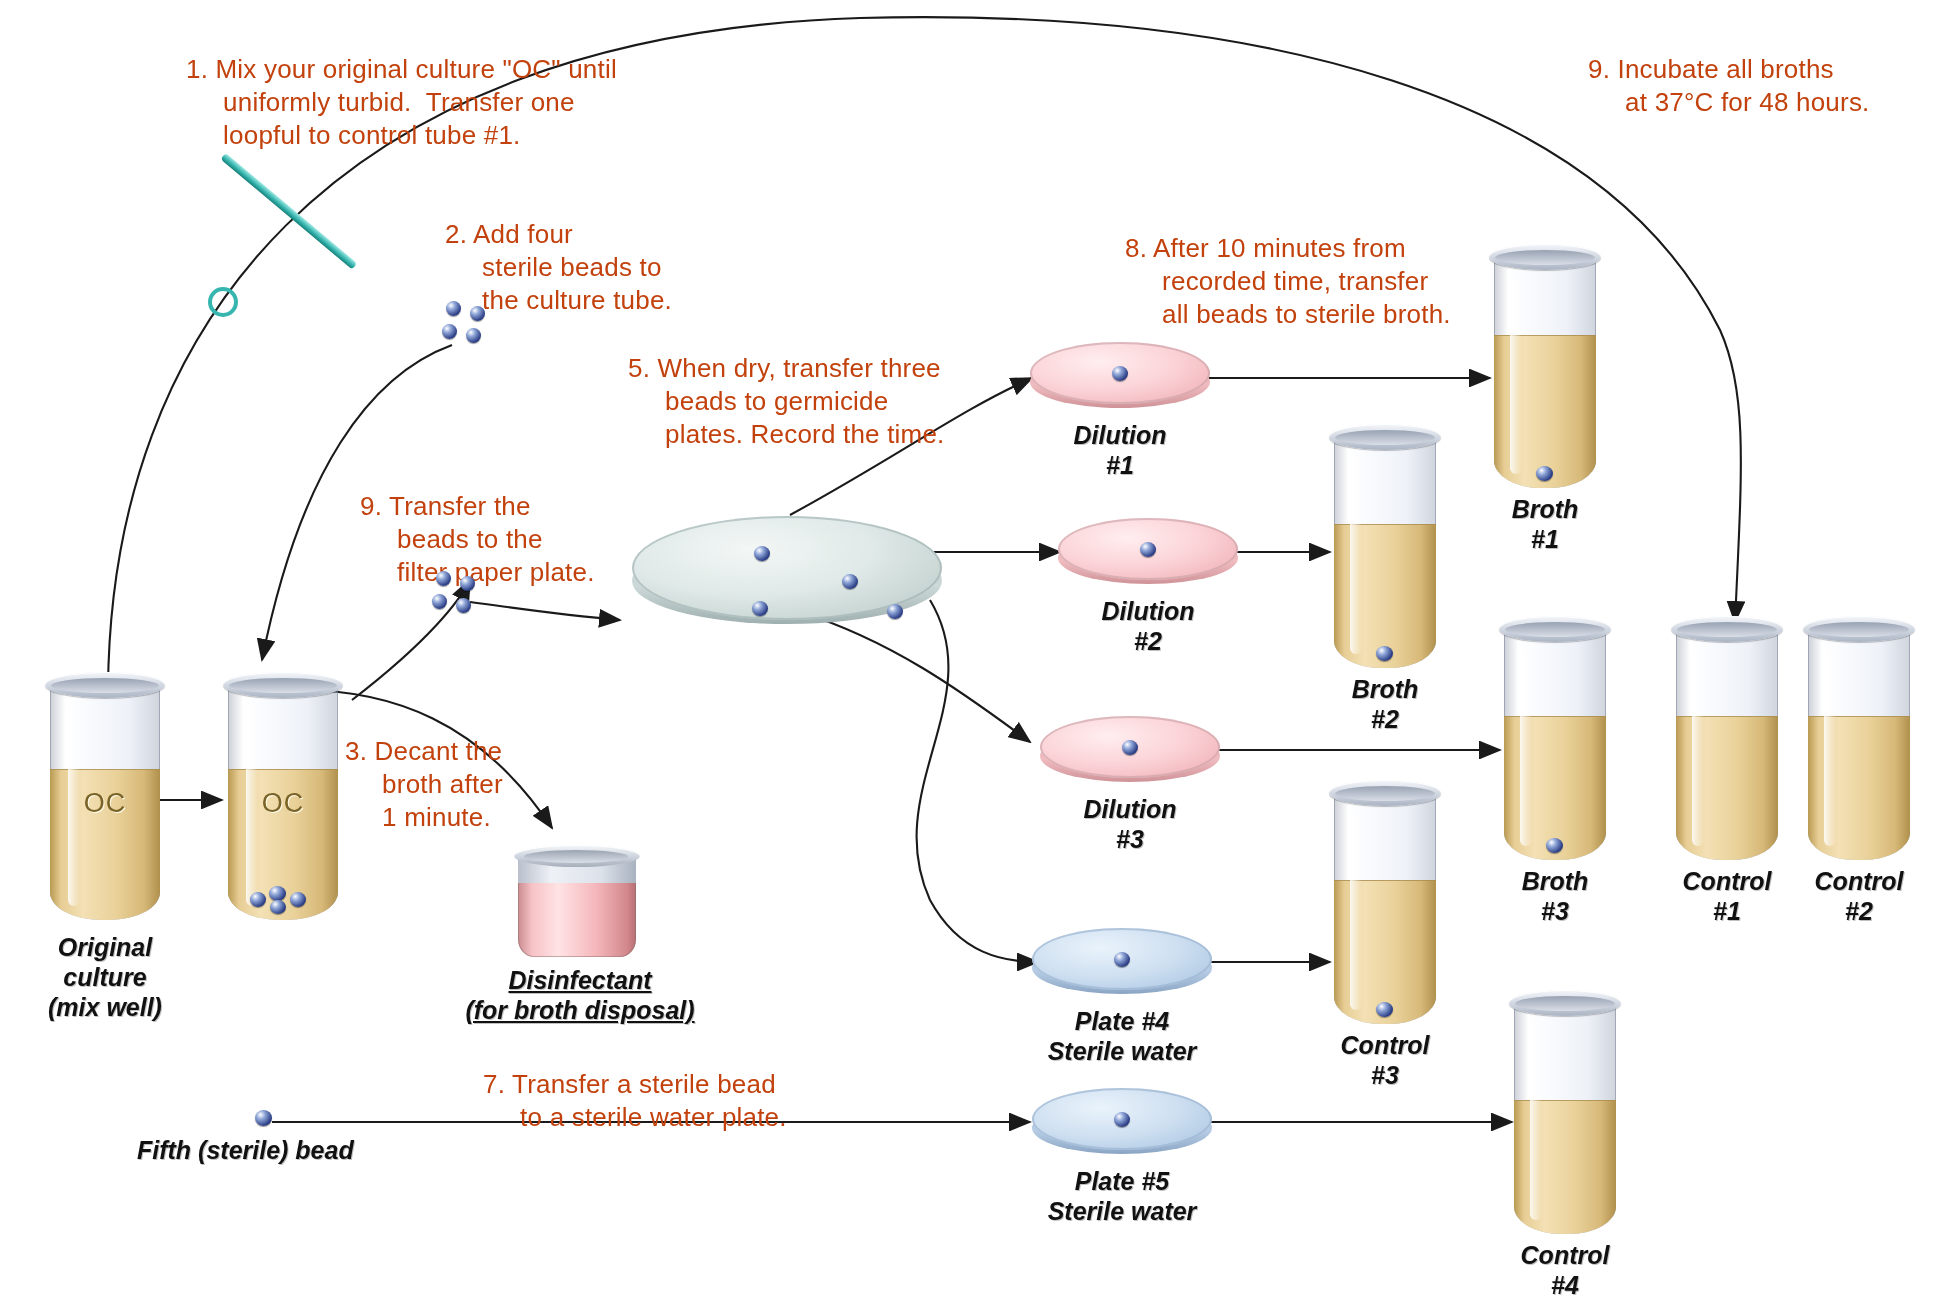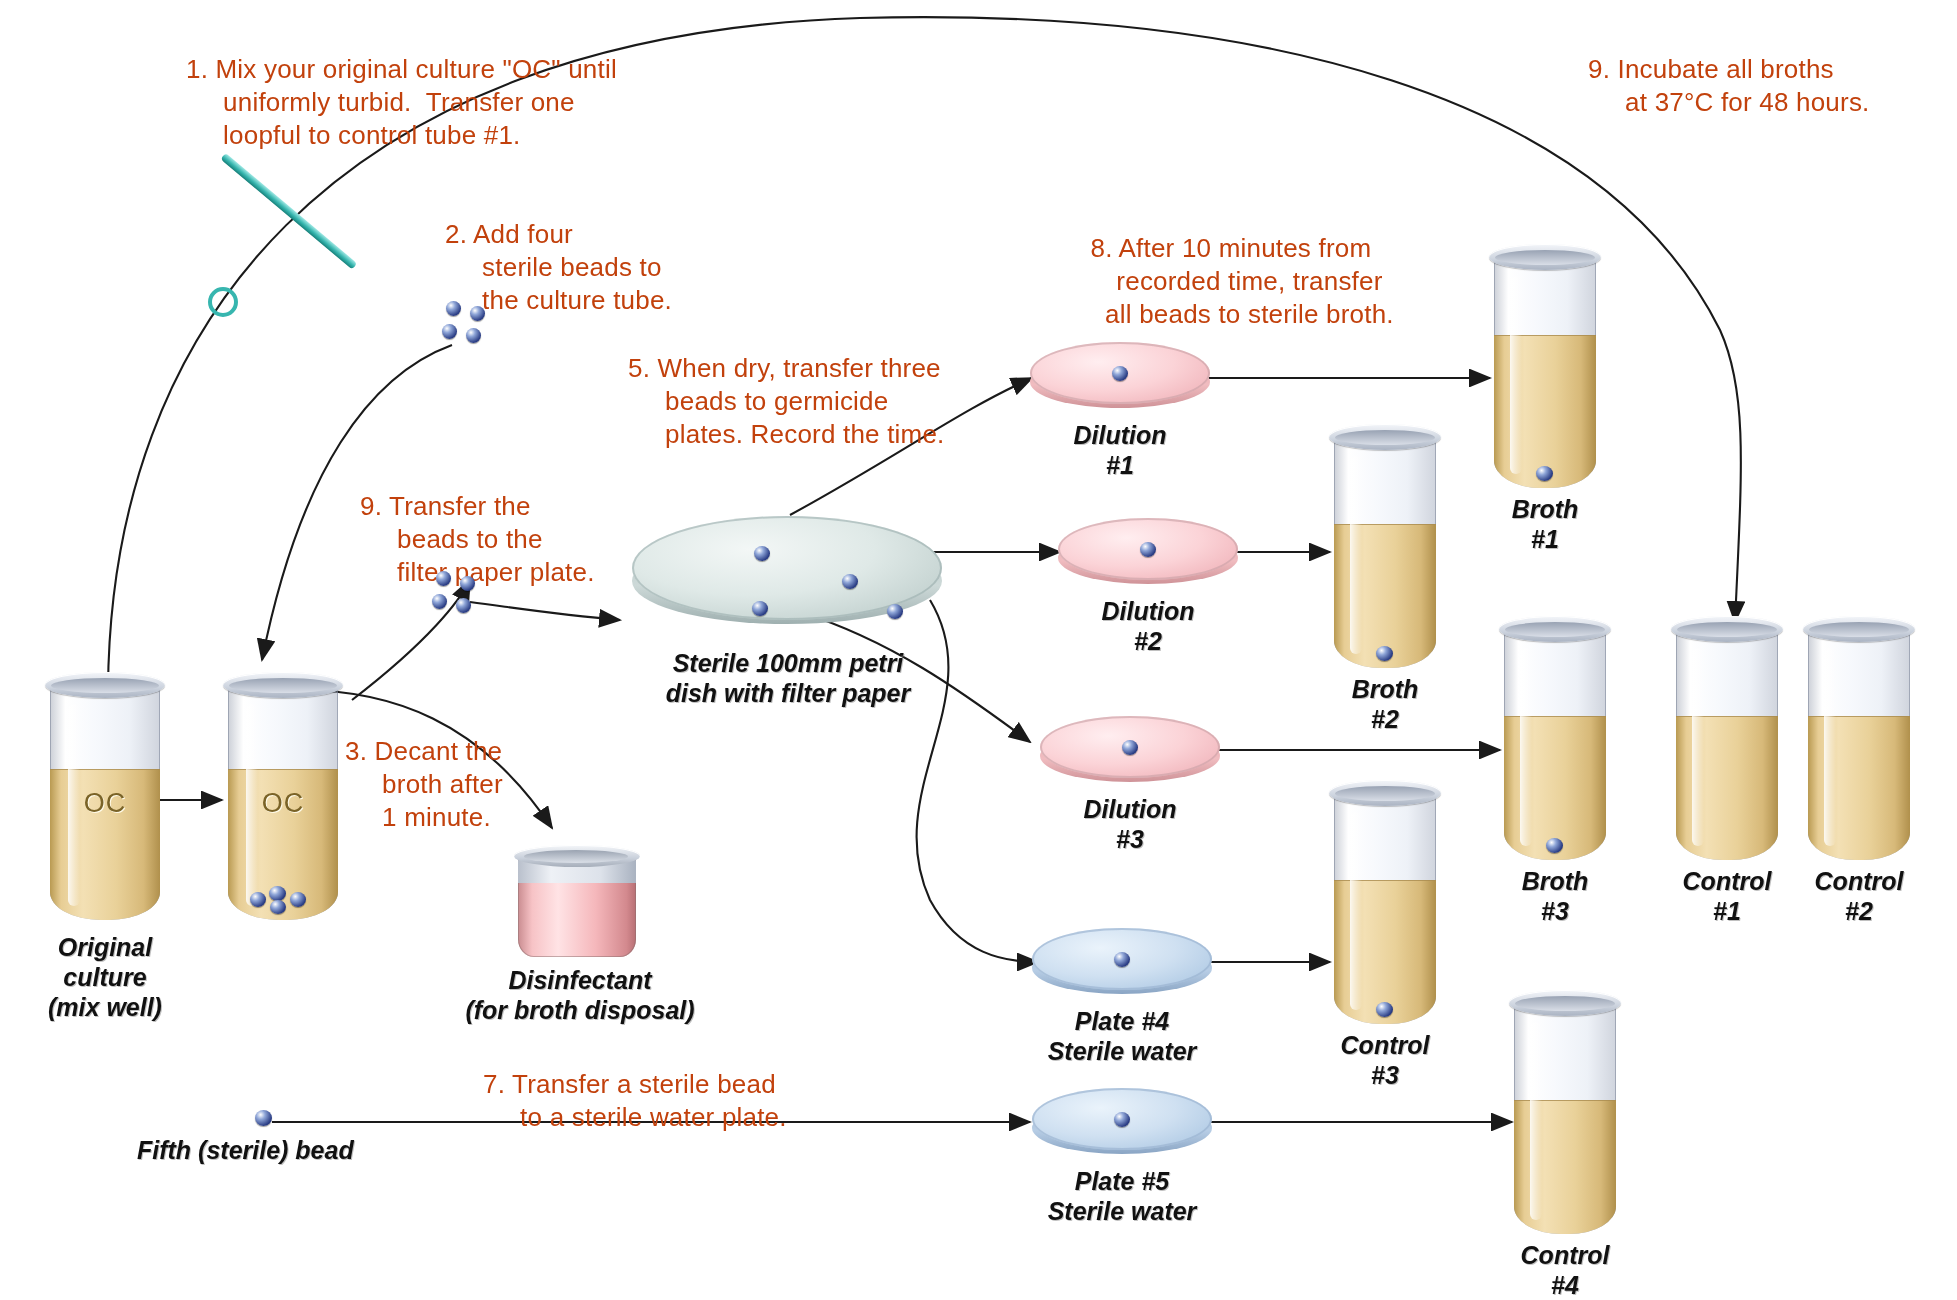--- a/index.html
+++ b/index.html
@@ -165,21 +165,21 @@
      filter paper plate.</div>
 
   <div class="step" style="left:628px;top:352px;">5. When dry, transfer three
      beads to germicide
      plates. Record the time.</div>
 
 
   <div class="step" style="left:483px;top:1068px;">7. Transfer a sterile bead
      to a sterile water plate.</div>
 
-  <div class="step" style="left:1068px;top:232px;text-align:center;">8. After 10 minutes from
+  <div class="step" style="left:1125px;top:232px;">8. After 10 minutes from
      recorded time, transfer
      all beads to sterile broth.</div>
 
   <div class="step" style="left:1588px;top:53px;">9. Incubate all broths
      at 37°C for 48 hours.</div>
 
   <div style="position:absolute;left:205px;top:150px;width:180px;height:160px;">
     <div class="loopline" style="left:18px;top:2px;width:172px;height:8px;border-radius:5px;
                 background:linear-gradient(to bottom,#9fe8e4,#36b5ae 55%,#17807a);
                 transform:rotate(40deg);transform-origin:left center;"></div>
@@ -235,36 +235,34 @@
                 box-shadow:inset 0 0 0 1px rgba(140,110,110,.5);overflow:hidden;">
       <div style="position:absolute;left:0;right:0;top:0;height:28px;
                   background:linear-gradient(to right,#b9c0cc,#eef1f6 28%,#dde2ea 70%,#a9b2c0);"></div>
     </div>
     <div style="position:absolute;left:-4px;top:0;width:126px;height:22px;border-radius:50%;
                 background:linear-gradient(to bottom,#f5f7fa,#c9d0db 60%,#a6aeba);
                 box-shadow:inset 0 1px 0 #fff;"></div>
     <div style="position:absolute;left:6px;top:5px;width:104px;height:13px;border-radius:50%;
                 background:linear-gradient(to bottom,#9aa3b1,#dbe0e8);"></div>
   </div>
-  <div class="label" style="left:440px;top:965px;width:280px;">Disinfectant
+  <div class="label" style="left:440px;top:965px;width:280px;text-decoration:underline;">Disinfectant
 (for broth disposal)</div>
 
   <div class="dish" style="left:632px;top:516px;width:310px;height:122px;">
     <div style="position:absolute;left:0;top:22px;width:310px;height:86px;border-radius:50%;
                 background:linear-gradient(to bottom,#b9c8c8,#cdd9d8 55%,#9fb0b0);"></div>
     <div class="base" style="top:0;height:104px;
                 background:radial-gradient(ellipse at 38% 32%, #f3f7f6 0%, #dfe9e7 46%, #c6d4d2 78%, #aebdbb 100%);
                 box-shadow:inset 0 0 0 2px rgba(150,170,170,.55);"></div>
     <div class="bead" style="left:122px;top:30px;width:16px;height:15px;"></div>
     <div class="bead" style="left:210px;top:58px;width:16px;height:15px;"></div>
     <div class="bead" style="left:120px;top:85px;width:16px;height:15px;"></div>
     <div class="bead" style="left:255px;top:88px;width:16px;height:15px;"></div>
   </div>
-  <div class="label" style="left:638px;top:648px;width:300px;">Sterile 100mm petri
-dish with filter paper</div>
 
   <div class="dish" style="left:1030px;top:342px;width:180px;height:72px;">
     <div style="position:absolute;left:0;top:14px;width:180px;height:52px;border-radius:50%;
                 background:linear-gradient(to bottom,#e4a8ac,#f0bcc0 55%,#cf9398);"></div>
     <div class="base" style="top:0;height:62px;
                 background:radial-gradient(ellipse at 38% 32%, #ffeef0 0%, #fbd3d7 48%, #f2b9bf 80%, #ddA0a6 100%);
                 box-shadow:inset 0 0 0 2px rgba(200,160,165,.6);"></div>
     <div class="bead" style="left:82px;top:24px;width:16px;height:15px;"></div>
   </div>
   <div class="label" style="left:1030px;top:420px;width:180px;">Dilution

